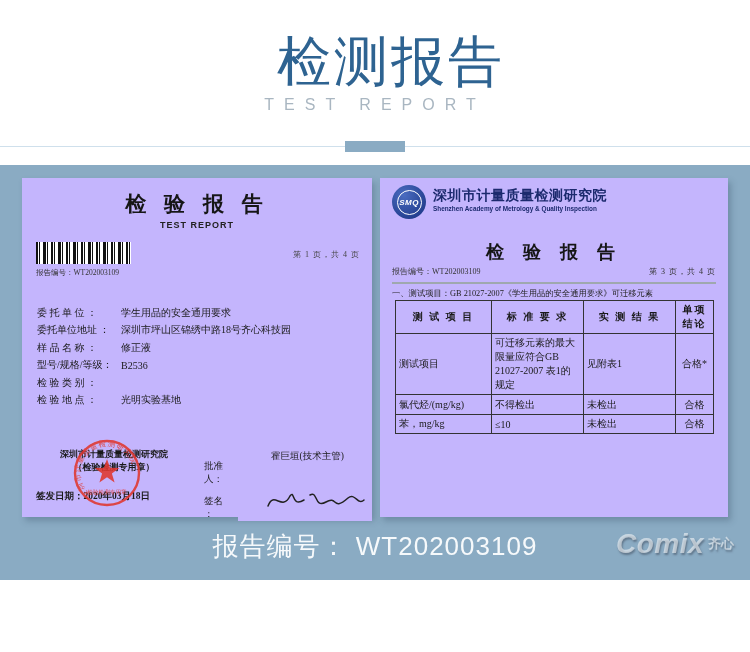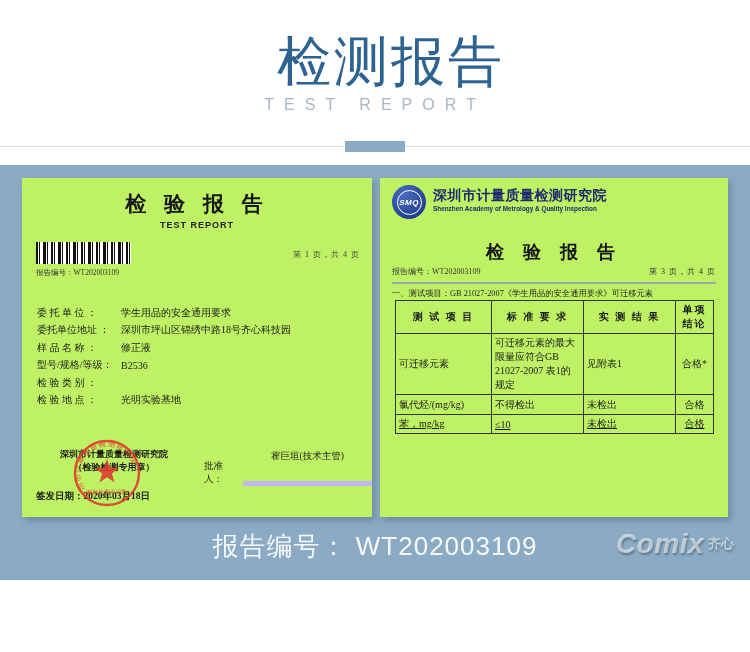--- a/index.html
+++ b/index.html
@@ -21,21 +21,21 @@
   }
   .divider-chip{
     position:absolute;top:141px;left:345px;width:60px;height:11px;background:#8aabc3;
   }
   
   .blue-band{
     position:absolute;top:165px;left:0;width:750px;height:415px;background:#8aabc3;
   }
   
   .doc{
-    position:absolute;top:178px;background:#bef264;
+    position:absolute;top:178px;background:#c4b5fd;
     box-shadow:3px 4px 6px rgba(60,85,110,.35);
   }
   .doc-left{left:22px;width:350px;height:339px;}
   .doc-right{left:380px;width:348px;height:339px;}
   .doc *{box-sizing:border-box;}
   .doc .serif{font-family:"Liberation Serif","DejaVu Serif",serif;}
 
   
   .ld-title{
     position:absolute;top:12px;left:0;width:100%;text-align:center;
@@ -100,21 +100,21 @@
   .rd-table{
     position:absolute;left:15px;top:122px;width:318px;border-collapse:collapse;
     font-size:10px;color:#1a1a1a;table-layout:fixed;
   }
   .rd-table th,.rd-table td{border:1px solid #333;padding:2px 3px;vertical-align:middle;}
   .rd-table th{font-weight:600;text-align:center;letter-spacing:2px;height:16px;}
   .rd-table td{text-align:left;}
   .rd-table td.center{text-align:center;}
   .r1 td{height:30px;}
   .r2 td{height:20px;}
-  .r3 td{height:18px;text-decoration:underline;}
+  .r3 td{height:18px;}
 
   
   .bottom-report-no{
     position:absolute;top:529px;left:0;width:750px;text-align:center;
     font-size:26px;font-weight:500;color:#f6f9fb;letter-spacing:1px;
   }
   .comix-logo{
     position:absolute;top:528px;right:16px;
     color:rgba(255,255,255,.55);
     text-shadow:1px 2px 2px rgba(90,110,130,.85);
@@ -184,20 +184,28 @@
     <text font-size="7.5" fill="#e0372e" letter-spacing="1">
       <textPath href="#stamp-arc" startOffset="10%">深圳市计量质量检测研究院</textPath>
     </text>
     <polygon points="35,21 38.1,29.8 47.4,30 39.9,35.6 42.6,44.5 35,39.2 27.4,44.5 30.1,35.6 22.6,30 31.9,29.8" fill="#e0372e"></polygon>
     <text x="35" y="56" text-anchor="middle" font-size="5.6" fill="#e0372e">检验检测专用章</text>
   </svg>
 
   <div class="ld-approver serif">
     <span>批准人：</span>
     <span class="u-line">霍巨垣(技术主管)</span>
+  </div>
+  <div class="ld-sign serif">
+    <span>签名 ：</span>
+    <span class="u-line">&nbsp;
+      <svg class="sig-svg" width="110" height="28" viewBox="0 0 110 28">
+        <path d="M10 18 C 16 2, 24 24, 32 8 C 37 1, 33 20, 46 12 M52 7 C 60 2, 56 21, 68 14 C 80 7, 74 24, 90 10 C 97 4, 100 18, 106 12" stroke="#222" fill="none" stroke-width="1.5" stroke-linecap="round"></path>
+      </svg>
+    </span>
   </div>
 </div>
 
 <div class="doc doc-right">
   <div class="smq-outer">
     <div class="smq-inner">SMQ</div>
   </div>
   <div class="rd-org-cn">深圳市计量质量检测研究院</div>
   <div class="rd-org-en">Shenzhen Academy of Metrology &amp; Quality Inspection</div>
 
@@ -215,21 +223,21 @@
         <col style="width:38px">
     </colgroup>
     <tbody>
         <tr>
       <th>测 试 项 目</th>
       <th>标 准 要 求</th>
       <th>实 测 结 果</th>
       <th>单项结论</th>
     </tr>
     <tr class="r1">
-      <td>可迁移元素</td>
+      <td>测试项目</td>
       <td>可迁移元素的最大限量应符合GB 21027-2007 表1的规定</td>
       <td>见附表1</td>
       <td class="center">合格*</td>
     </tr>
     <tr class="r2">
       <td>氯代烃/(mg/kg)</td>
       <td>不得检出</td>
       <td>未检出</td>
       <td class="center">合格</td>
     </tr>

